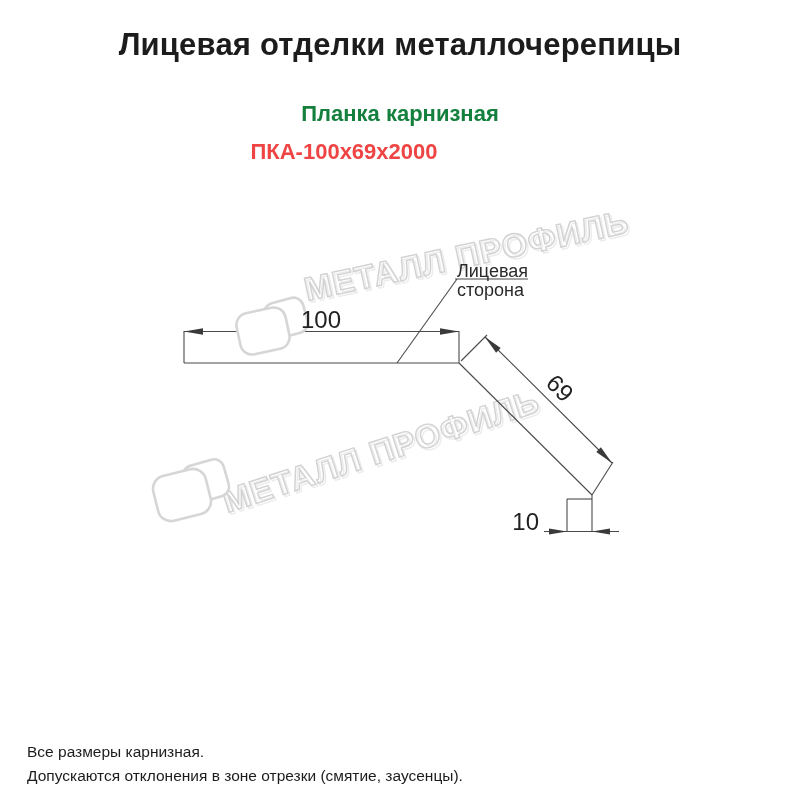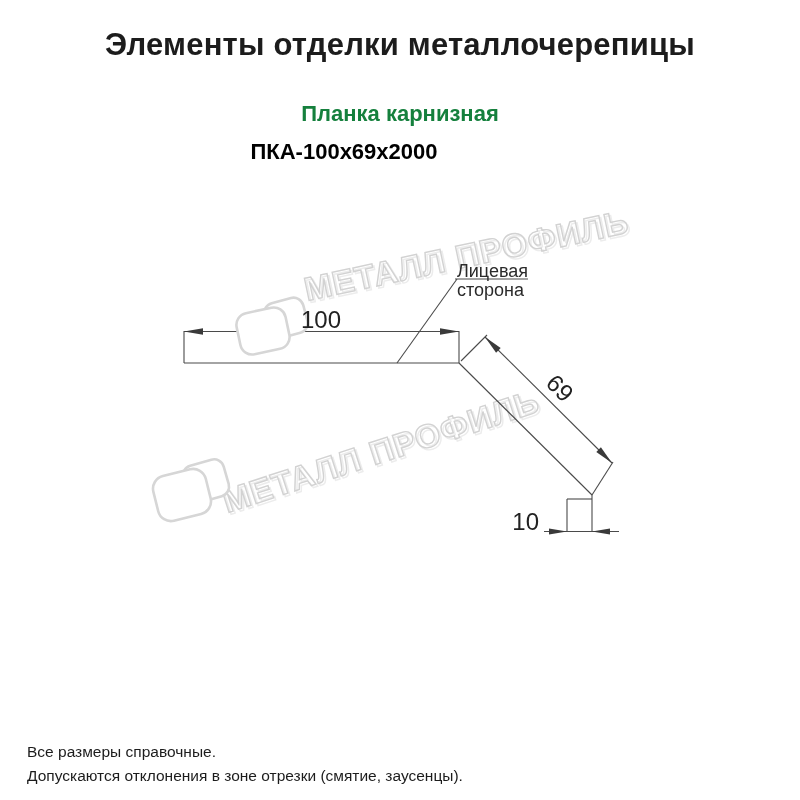--- a/index.html
+++ b/index.html
@@ -17,21 +17,21 @@
     letter-spacing:0.2px;
   }
   .product-name{
     position:absolute;top:101px;left:0;width:800px;
     text-align:center;
     font-size:22px;font-weight:bold;color:#15803d;
   }
   .product-sku{
     position:absolute;top:139px;left:0;width:688px;
     text-align:center;
-    font-size:22px;font-weight:bold;color:#000000;
+    font-size:22px;font-weight:bold;color:#ef4444;
   }
   .drawing{
     position:absolute;top:0;left:0;width:800px;height:800px;
   }
   .footer{
     position:absolute;left:27px;top:740px;width:740px;
     font-size:15.5px;color:#1c1c1c;line-height:1.55;
   }
   .dim-text{
     font-family:"Liberation Sans",sans-serif;
@@ -48,21 +48,21 @@
   }
   .thin{stroke:#4a4a4a;stroke-width:1.1;fill:none;}
   .arrow{fill:#3a3a3a;stroke:none;}
   .logo-blob{fill:#ffffff;stroke:#d6d6d6;stroke-width:2.6;}
 </style>
 </head>
 <body>
 
 <div class="page">
 
-  <div class="page-title">Элементы отделки металлочерепицы</div>
+  <div class="page-title">Лицевая отделки металлочерепицы</div>
   <div class="product-name">Планка карнизная</div>
   <div class="product-sku">ПКА-100х69х2000</div>
 
   <svg class="drawing" viewBox="0 0 800 800" xmlns="http://www.w3.org/2000/svg">
 
     <g>
       <text class="wm-text" x="309" y="303" transform="rotate(-12 309 303)" stroke="#ececec" stroke-width="1.4">МЕТАЛЛ ПРОФИЛЬ</text>
       <text class="wm-text" x="307" y="301" transform="rotate(-12 307 301)" stroke="#d2d2d2" stroke-width="1.4">МЕТАЛЛ ПРОФИЛЬ</text>
     </g>
     <g>
@@ -116,17 +116,17 @@
 
     <text class="dim-text" x="321" y="328" text-anchor="middle">100</text>
     <text class="dim-text" x="554" y="394" text-anchor="middle" transform="rotate(45 554 394)">69</text>
     <text class="dim-text" x="539" y="530" text-anchor="end">10</text>
 
     <text class="label-text" x="457" y="276.5">Лицевая</text>
     <text class="label-text" x="457" y="295.5">сторона</text>
   </svg>
 
   <div class="footer">
-    <div>Все размеры справочные.</div>
+    <div>Все размеры карнизная.</div>
     <div>Допускаются отклонения в зоне отрезки (смятие, заусенцы).</div>
   </div>
 
 </div>
 
 </body></html>

